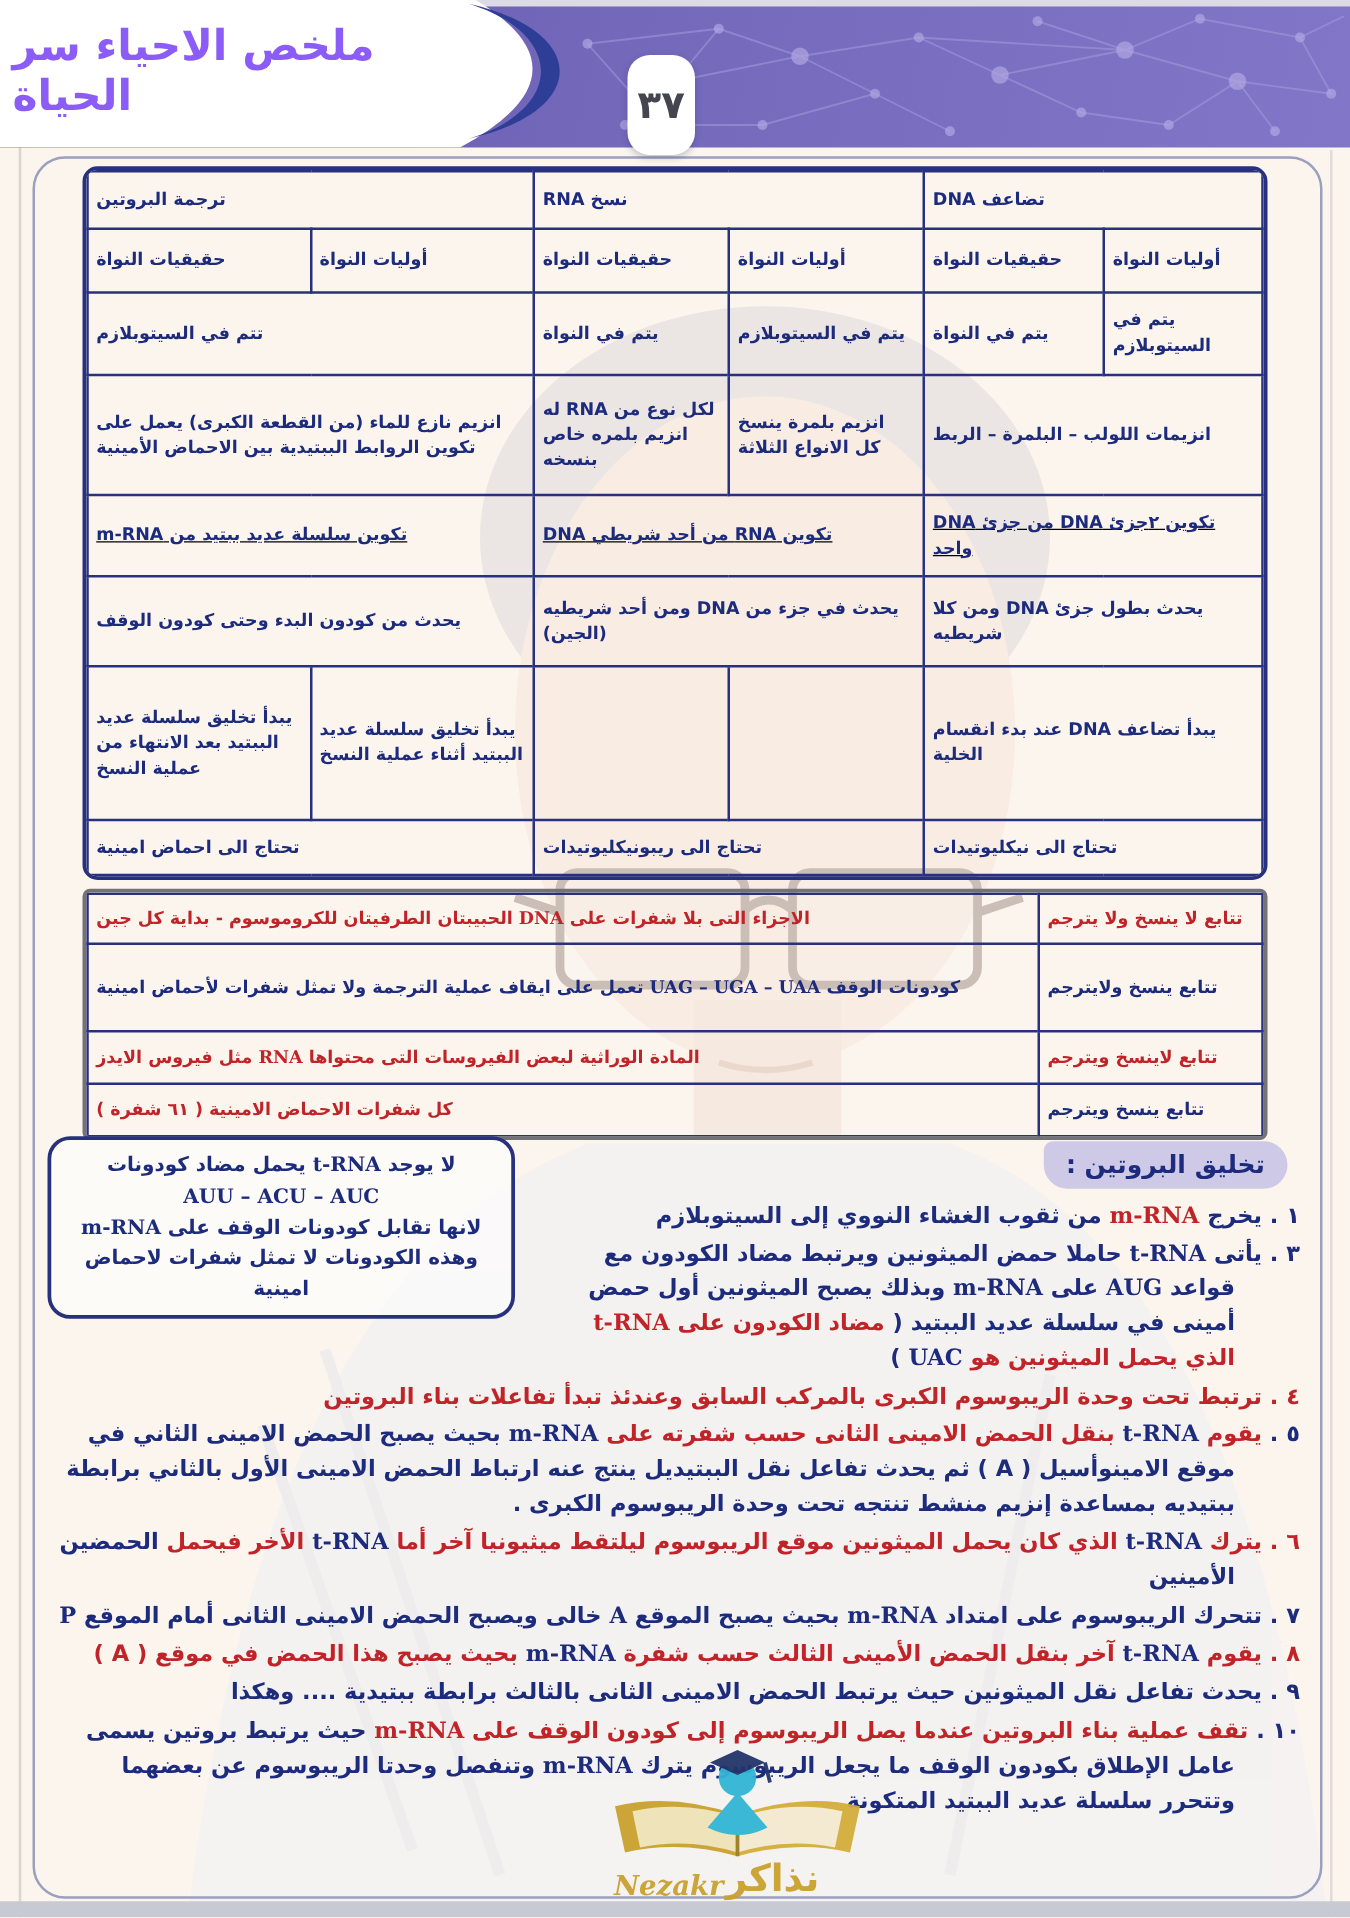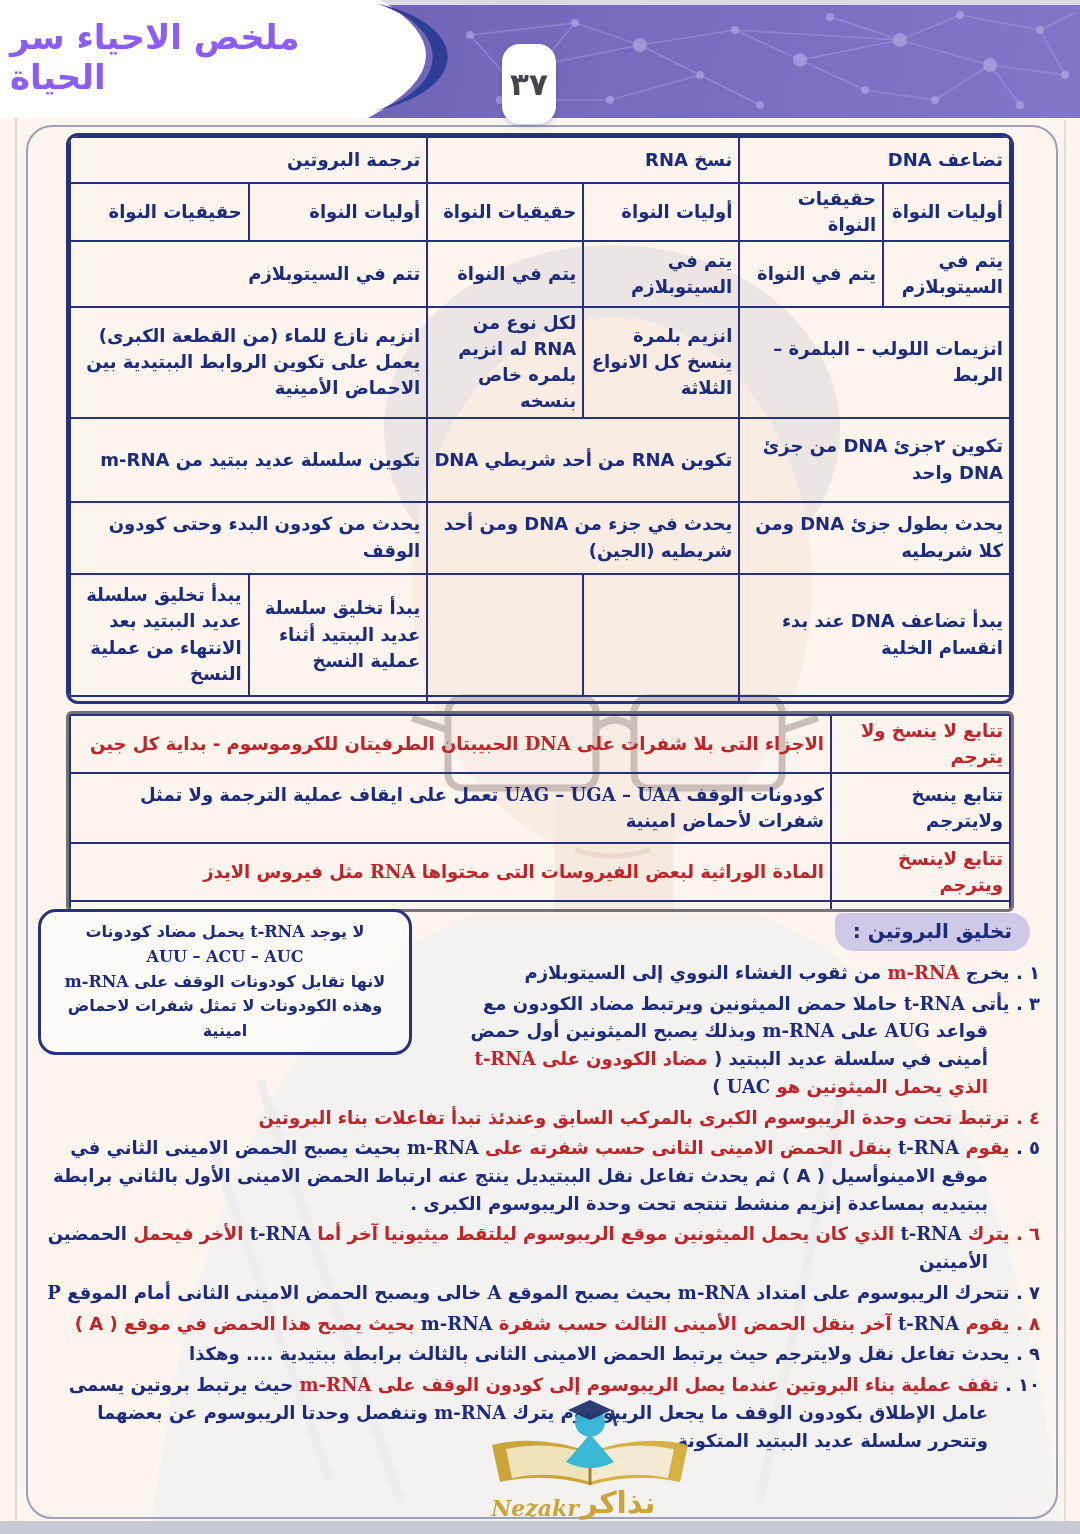--- a/index.html
+++ b/index.html
@@ -24,24 +24,24 @@
   .edgeR{position:absolute;right:14px;top:120px;bottom:0;width:2px;background:rgba(130,130,150,.22);z-index:1;}
   .bstrip{position:absolute;left:0;right:0;bottom:0;height:13px;background:#c7cad2;z-index:12;}
   
   .face{position:absolute;left:0;top:0;z-index:0;}
   
   .t1box{position:absolute;right:66px;left:66px;top:133px;height:565px;border:3px solid #28317e;
       border-radius:12px;overflow:hidden;z-index:2;}
   .t2box{position:absolute;right:66px;left:66px;top:711px;height:195px;border:3px solid #737373;
       border-radius:6px;overflow:hidden;z-index:2;}
   table.tbl{border-collapse:collapse;width:100%;height:100%;direction:rtl;}
-  table.tbl td{border:2.5px solid #28317e;text-align:right;vertical-align:middle;color:#1d2b7d;
-      padding:2px 6px;font-size:18px;line-height:1.45;background:transparent;}
+  table.tbl td{border:2.5px solid #28317e;text-align:left;vertical-align:middle;color:#1d2b7d;
+      padding:2px 6px;font-size:14px;line-height:1.45;background:transparent;}
   tr.r0{height:46px;} tr.r1{height:50px;} tr.r2{height:66px;} tr.r3{height:96px;}
-  tr.r4{height:84px;} tr.r5{height:72px;} tr.r6{height:122px;} tr.r7{height:44px;}
+  tr.r4{height:64px;text-decoration:underline;} tr.r5{height:72px;} tr.r6{height:122px;} tr.r7{height:44px;}
   td.gtitle{font-size:20px;color:#c02428;}
   td.subhead{font-size:18px;color:#c02428;}
   tr.t2r0{height:40px;} tr.t2r1{height:70px;} tr.t2r2{height:42px;} tr.t2r3{height:42px;}
   td.t2label{width:165px;font-size:16px;padding:2px 4px;}
   td.t2content{font-size:17.5px;}
   
   .protein{position:absolute;right:40px;left:36px;top:907px;z-index:2;direction:rtl;text-align:right;}
   .pill{width:fit-content;background:#cfc9e8;color:#1d2b7d;font-size:20px;padding:6px 18px 8px;
       border-radius:10px 26px 26px 26px;margin:6px 10px 8px 0;}
   .note{float:left;width:348px;border:3px solid #28317e;border-radius:18px;padding:8px 10px;
@@ -212,21 +212,21 @@
 </span><span class="seg-navy">لانها تقابل كودونات الوقف على </span><span class="seg-navy ser">m-RNA</span><span class="seg-navy"> وهذه الكودونات لا تمثل شفرات لاحماض امينية</span></div>
     <div class="pill">تخليق البروتين :</div>
     <div class="steps">
       <div class="step"><span class="seg-navy">١ .  </span><span class="seg-navy">يخرج </span><span class="seg-red ser">m-RNA</span><span class="seg-navy"> من ثقوب الغشاء النووي إلى السيتوبلازم</span></div>
       <div class="step"><span class="seg-navy">٣ .  </span><span class="seg-navy">يأتى </span><span class="seg-navy ser">t-RNA</span><span class="seg-navy"> حاملا حمض الميثونين ويرتبط مضاد الكودون مع قواعد </span><span class="seg-navy ser">AUG</span><span class="seg-navy"> على </span><span class="seg-navy ser">m-RNA</span><span class="seg-navy"> وبذلك يصبح الميثونين أول حمض أمينى في سلسلة عديد الببتيد ( </span><span class="seg-red">مضاد الكودون على </span><span class="seg-red ser">t-RNA</span><span class="seg-red"> الذي يحمل الميثونين هو </span><span class="seg-navy ser">UAC</span><span class="seg-navy"> )</span></div>
       <div class="step"><span class="seg-red">٤ .  </span><span class="seg-red">ترتبط تحت وحدة الريبوسوم الكبرى بالمركب السابق وعندئذ تبدأ تفاعلات بناء البروتين</span></div>
       <div class="step"><span class="seg-navy">٥ .  </span><span class="seg-red">يقوم </span><span class="seg-navy ser">t-RNA</span><span class="seg-red"> بنقل الحمض الامينى الثانى حسب شفرته على </span><span class="seg-navy ser">m-RNA</span><span class="seg-navy"> بحيث يصبح الحمض الامينى الثاني في موقع الامينوأسيل ( A ) ثم يحدث </span><span class="seg-navy und">تفاعل نقل الببتيديل ينتج</span><span class="seg-navy"> عنه ارتباط الحمض الامينى الأول بالثاني برابطة ببتيديه بمساعدة إنزيم منشط تنتجه تحت وحدة الريبوسوم الكبرى .</span></div>
       <div class="step"><span class="seg-red">٦ .  </span><span class="seg-red">يترك </span><span class="seg-navy ser">t-RNA</span><span class="seg-red"> الذي كان يحمل الميثونين موقع الريبوسوم ليلتقط ميثيونيا آخر أما </span><span class="seg-navy ser">t-RNA</span><span class="seg-red"> الأخر فيحمل </span><span class="seg-navy">الحمضين الأمينين</span></div>
       <div class="step"><span class="seg-navy">٧ .  </span><span class="seg-navy">تتحرك الريبوسوم على امتداد </span><span class="seg-navy ser">m-RNA</span><span class="seg-navy"> بحيث يصبح الموقع </span><span class="seg-navy ser">A</span><span class="seg-navy"> خالى ويصبح الحمض الامينى الثانى أمام الموقع </span><span class="seg-navy ser">P</span></div>
       <div class="step"><span class="seg-red">٨ .  </span><span class="seg-red">يقوم </span><span class="seg-navy ser">t-RNA</span><span class="seg-red"> آخر بنقل الحمض الأمينى الثالث حسب شفرة </span><span class="seg-navy ser">m-RNA</span><span class="seg-red"> بحيث يصبح هذا الحمض في موقع ( A )</span></div>
-      <div class="step"><span class="seg-navy">٩ .  </span><span class="seg-navy">يحدث تفاعل </span><span class="seg-navy und">نقل ولايترجم</span><span class="seg-navy"> حيث يرتبط الحمض الامينى الثانى بالثالث برابطة ببتيدية .... وهكذا</span></div>
+      <div class="step"><span class="seg-navy">٩ .  </span><span class="seg-navy">يحدث تفاعل </span><span class="seg-navy und">نقل الميثونين</span><span class="seg-navy"> حيث يرتبط الحمض الامينى الثانى بالثالث برابطة ببتيدية .... وهكذا</span></div>
       <div class="step"><span class="seg-navy">١٠ .  </span><span class="seg-red">تقف عملية بناء البروتين </span><span class="seg-red">عندما يصل الريبوسوم إلى كودون الوقف على </span><span class="seg-red ser">m-RNA</span><span class="seg-navy"> حيث يرتبط بروتين يسمى </span><span class="seg-navy und">عامل الإطلاق</span><span class="seg-navy"> بكودون الوقف ما يجعل الريبوسوم يترك </span><span class="seg-navy ser">m-RNA</span><span class="seg-navy"> وتنفصل وحدتا الريبوسوم عن بعضهما وتتحرر سلسلة عديد الببتيد المتكونة</span></div>
     </div>
   </div>
 
   <svg class="brand" viewBox="0 0 300 130">
     <g>
       <path d="M150 60 Q98 42 52 53 L60 90 Q104 80 150 93 Z" fill="#c9a12e"></path>
       <path d="M150 60 Q202 42 248 53 L240 90 Q196 80 150 93 Z" fill="#d4ad3a"></path>
       <path d="M150 62 Q108 48 66 57 L72 86 Q110 78 150 90 Z" fill="#efe3b8"></path>
       <path d="M150 62 Q192 48 234 57 L228 86 Q190 78 150 90 Z" fill="#f4ead0"></path>

